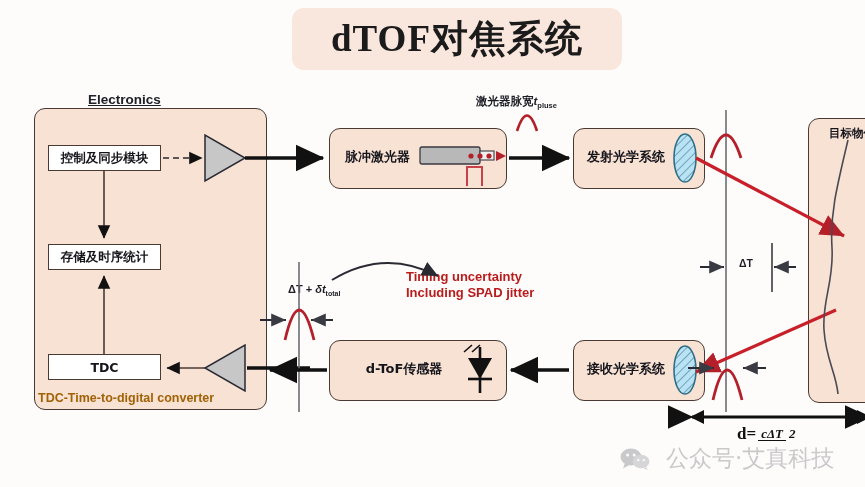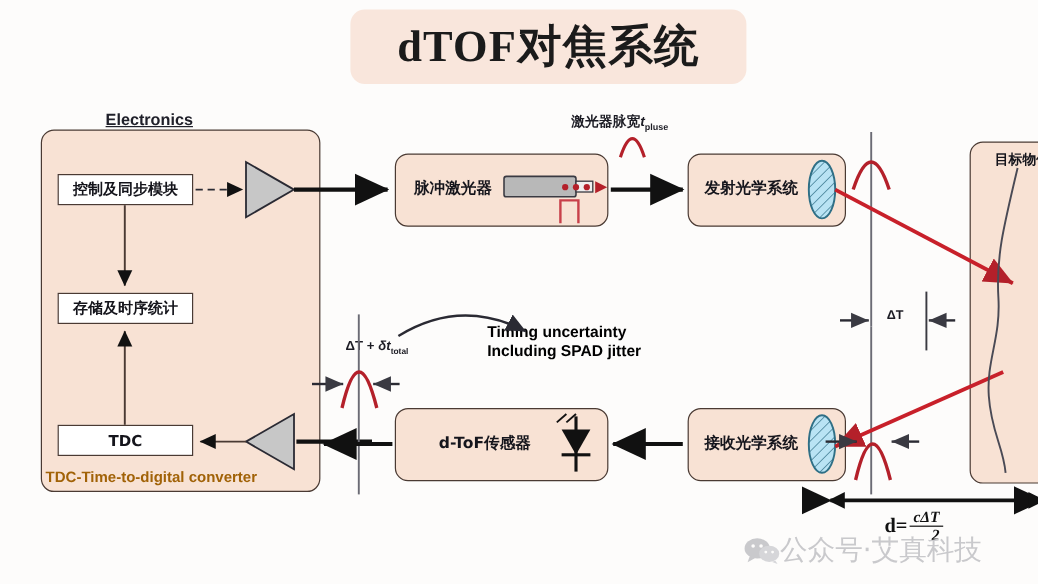--- a/index.html
+++ b/index.html
@@ -41,31 +41,31 @@
   }
   .plaintext{
     position:absolute;white-space:nowrap;color:#23232b;
   }
   .eng{font-family:"Liberation Sans","DejaVu Sans",sans-serif;}
 
   svg.lay{position:absolute;left:0;top:0;width:865px;height:487px;overflow:visible;pointer-events:none;}
 
   
   .wm{
-    position:absolute;left:596px;top:443px;display:flex;align-items:center;gap:0;
+    position:absolute;left:596px;top:443px;display:flex;align-items:center;gap:16px;
     color:#c9c9cc;font-size:23px;white-space:nowrap;
     font-family:"DejaVu Sans","Liberation Sans",sans-serif;
   }
   .wm-logo{position:relative;width:30px;height:22px;}
   .formula{
     position:absolute;left:713px;top:424px;color:#111;
     font-family:"Liberation Serif","DejaVu Serif",serif;
     white-space:nowrap;display:flex;align-items:center;gap:2px;font-size:17px;font-weight:bold;
   }
-  .frac{display:inline-flex;flex-direction:column;align-items:flex-end;font-style:italic;font-size:13px;line-height:1.05;}
+  .frac{display:inline-flex;flex-direction:row;align-items:center;font-style:italic;font-size:13px;line-height:1.05;}
   .frac .num{border-bottom:1.4px solid #111;padding:0 3px;}
   .frac .den{padding:0 3px;}
 </style>
 </head>
 <body>
 
 <div id="stage">
 
   <div class="title-chip"></div>
   <div class="title-text">dTOF对焦系统</div>
@@ -94,21 +94,21 @@
   <div class="blk-label" style="left:786px;top:124px;width:84px;height:18px;font-size:11.5px;">目标物体</div>
 
   <div class="plaintext" style="left:452px;top:94px;font-size:11.5px;font-weight:bold;color:#1c1c24;">
     <span>激光器脉宽</span><span style="font-style:italic;">t</span><sub style="font-size:7.5px;">pluse</sub>
   </div>
 
   <div class="plaintext eng" style="left:264px;top:283px;font-size:11px;font-weight:bold;color:#1c1c24;">
     <span>ΔT + </span><span style="font-style:italic;">δt</span><sub style="font-size:7px;">total</sub>
   </div>
 
-  <div class="plaintext eng" style="left:382px;top:269px;font-size:13px;font-weight:bold;color:#000000;line-height:16px;">
+  <div class="plaintext eng" style="left:382px;top:269px;font-size:13px;font-weight:bold;color:#b91c1c;line-height:16px;">
     <div>Timing uncertainty</div>
     <div>Including SPAD jitter</div>
   </div>
 
   <div class="plaintext eng" style="left:715px;top:257px;font-size:10.5px;font-weight:bold;color:#1c1c24;">ΔT</div>
 
   <div class="formula">
     <span>d=</span>
     <span class="frac">
       <span class="num">cΔT</span>

